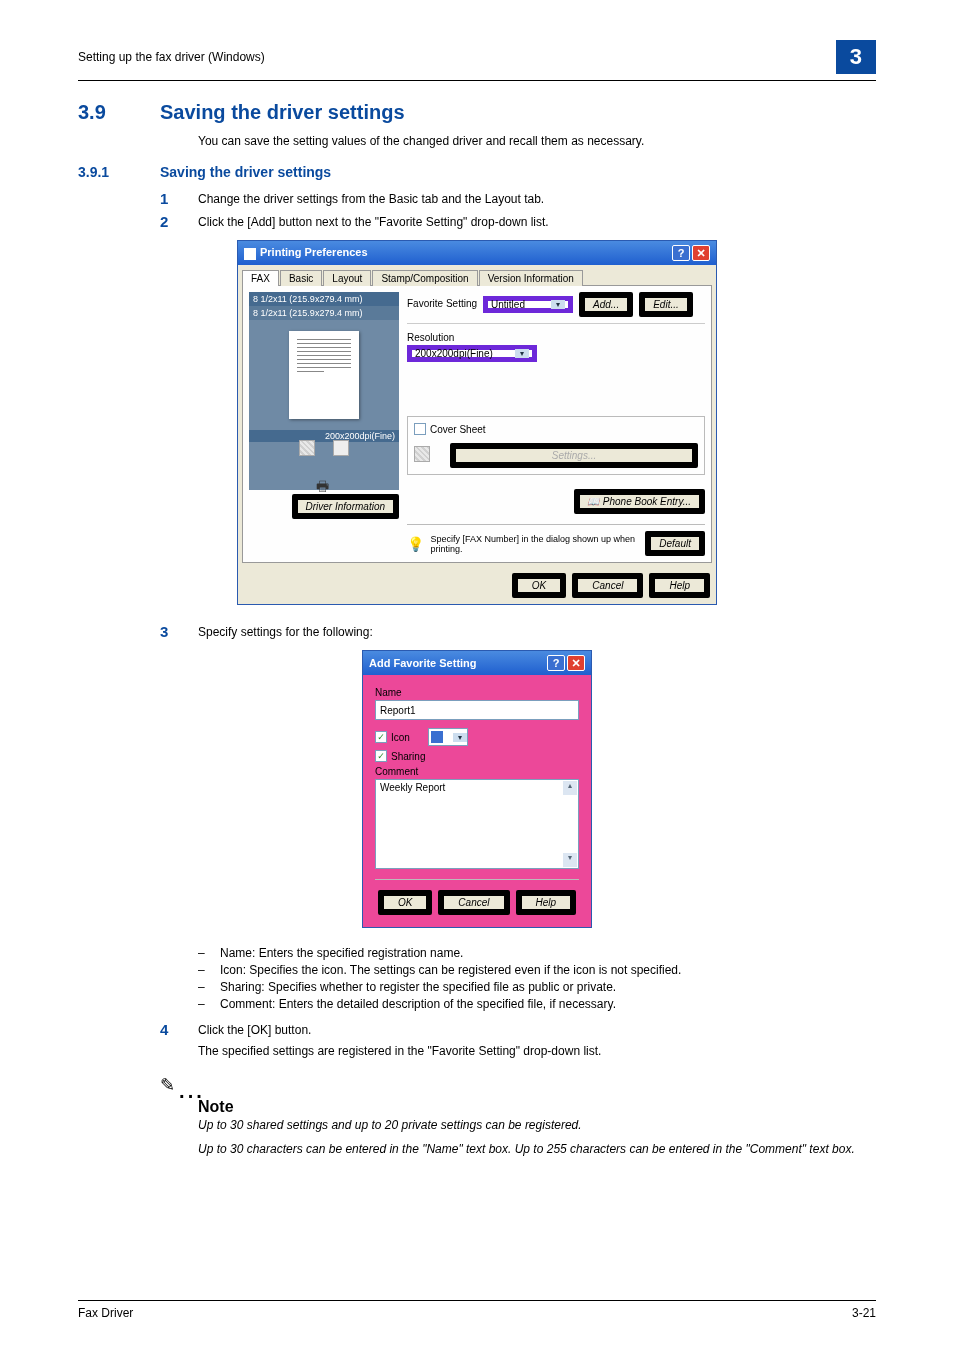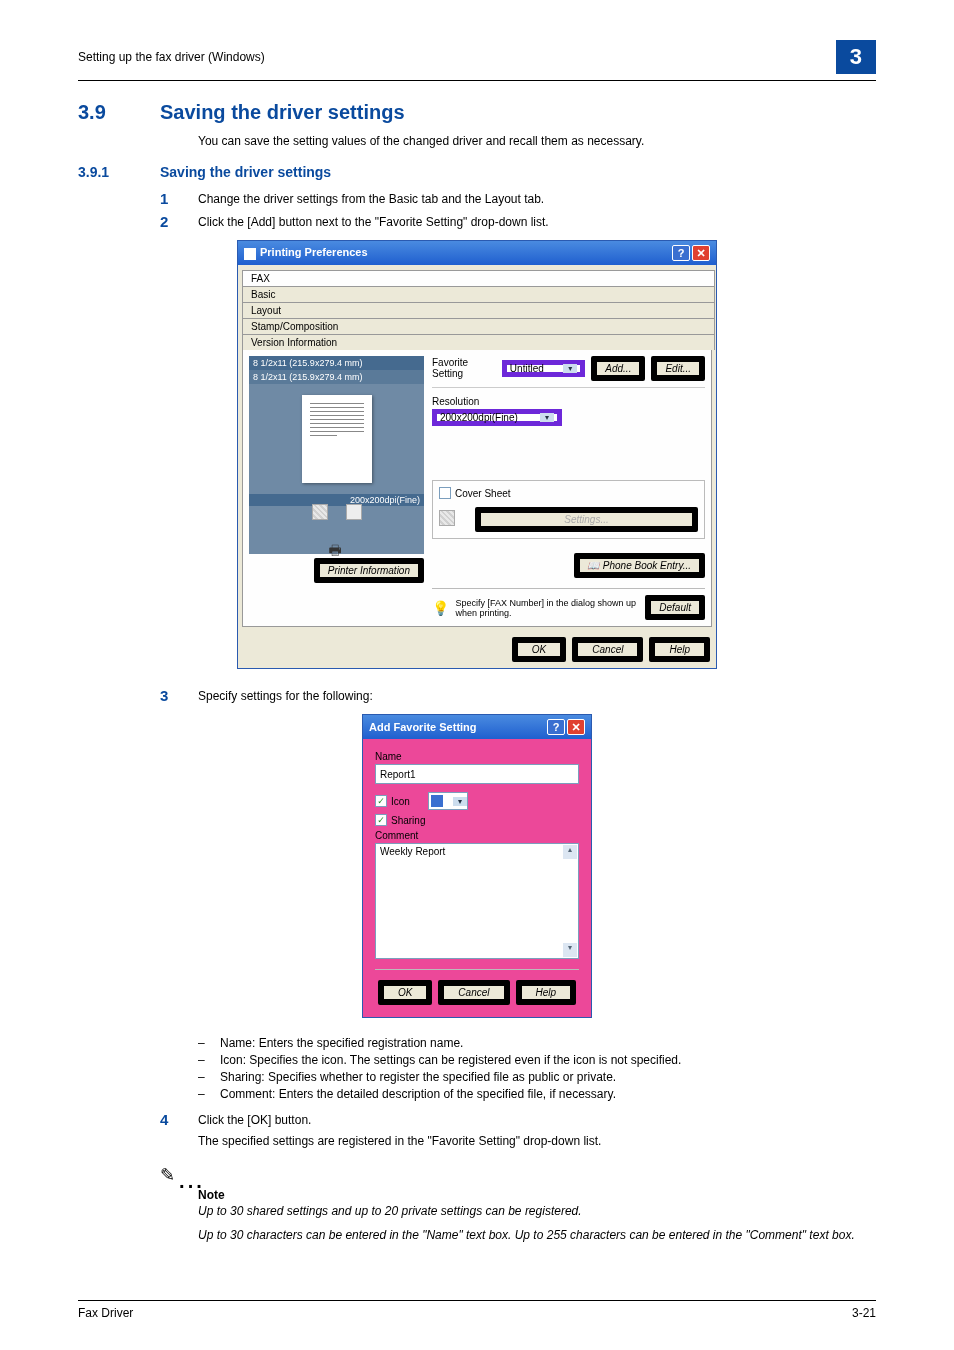--- a/index.html
+++ b/index.html
@@ -40,31 +40,31 @@
       color: #fff; font-weight: bold; font-size: 11px;
       padding: 4px 6px; display: flex; align-items: center; justify-content: space-between;
     }
     .pp-titlebar-icons { display: flex; gap: 2px; }
     .pp-tbicon {
       width: 18px; height: 16px; display: inline-flex; align-items: center; justify-content: center;
       font-size: 11px; border: 1px solid #fff; border-radius: 2px;
     }
     .pp-tbicon.close { background: #e04030; }
     .pp-tbicon.help { background: #3a6fd0; }
-    .pp-tabs { display: flex; background: #ece9d8; padding-top: 4px; padding-left: 4px; flex-direction: column; }
+    .pp-tabs { display: flex; background: #ece9d8; padding-top: 4px; padding-left: 4px; }
     .pp-tab {
       font-size: 10px; padding: 2px 8px; border: 1px solid #999; border-bottom: none;
       background: #ece9d8; margin-right: 1px; position: relative; top: 1px;
     }
     .pp-tab.active { background: #fefefe; z-index: 2; }
     .pp-tabbody {
       border: 1px solid #999; margin: 0 4px 4px 4px; padding: 6px;
       background: #fefefe; display: flex; gap: 8px;
     }
-    .pp-left { width: 175px; }
+    .pp-left { width: 150px; }
     .pp-size {
       background: #456a8f; color: #fff; font-size: 9px; padding: 2px 4px;
     }
     .pp-size.second { background: #5a7a99; }
     .pp-paper {
       height: 110px; background: #6f8aa5; display: flex; align-items: center; justify-content: center;
       position: relative;
     }
     .pp-paper-inner {
       width: 70px; height: 88px; background: #fff; box-shadow: 1px 1px 3px rgba(0,0,0,.4);
@@ -108,33 +108,33 @@
       padding: 2px 4px; height: 20px;
     }
     .afs-check-row { display: flex; align-items: center; gap: 4px; margin-bottom: 4px; font-size: 10px;}
     .afs-check { width: 12px; height: 12px; border: 1px solid #7b9ebd; background: #fff; display: inline-flex; align-items: center; justify-content: center; color: #2a8a2a; font-size: 9px; }
     .afs-iconsel {
       width: 40px; height: 18px; border: 1px solid #7b9ebd; background: #fff;
       display: inline-flex; align-items: center; padding-left: 2px; margin-left: 14px;
     }
     .afs-iconsel .dd-arrow { margin-left: auto; }
     .afs-comment {
-      width: 100%; height: 116px; background: #fff; border: 1px solid #7b9ebd;
+      width: 100%; height: 90px; background: #fff; border: 1px solid #7b9ebd;
       font-size: 10px; padding: 2px 4px; position: relative;
     }
     .afs-bottom { display: flex; justify-content: center; gap: 6px; padding-top: 10px; border-top: 1px solid #bbb; margin-top: 10px; }
     
     .bullet-list { margin-left: 120px; font-size: 12px; margin-top: 8px; margin-bottom: 10px; }
     .bullet-list .item { display: flex; margin-bottom: 3px; }
     .bullet-list .dash { width: 22px; }
     .note-block { margin-left: 82px; margin-top: 12px; }
     .note-icon-row { display:flex; align-items:flex-end; gap:4px; }
     .note-icon { font-size: 18px; }
     .dots { font-size: 20px; font-weight: bold; letter-spacing: 3px; line-height: 10px; }
-    .note-label { font-weight: bold; font-size: 12px; margin: 2px 0 2px 38px; }
+    .note-label { font-weight: bold; font-size: 16px; margin: 2px 0 2px 38px; }
     .note-text { font-style: italic; font-size: 12px; margin: 0 0 10px 38px; }
     .footer {
       position: absolute; bottom: 30px; left: 78px; right: 78px;
       border-top: 1px solid #000; padding-top: 5px;
       display: flex; justify-content: space-between; font-size: 12px;
     }
     .icon-mini { width:16px; height:16px; background:#eee; border:1px solid #aaa; display:inline-block;}
     .hatched { background: repeating-linear-gradient(45deg,#e8e8e8,#e8e8e8 2px,#d0d0d0 2px,#d0d0d0 4px); }
     .cover-flex{display:flex;align-items:center;gap:20px;}
   </style>
@@ -208,21 +208,21 @@
           <div class="pp-mini-icons">
             <div class="pp-mini-icons-row">
               <span class="icon-mini hatched"></span>
               <span class="icon-mini"></span>
             </div>
             <div class="pp-mini-icons-row">
               <span class="icon-mini" style="border:none;background:transparent;font-size:14px;color:#333;">🖶</span>
             </div>
           </div>
           <div class="pp-printer-row">
-            <button class="win-btn">Printer Information</button>
+            <button class="win-btn">Driver Information</button>
           </div>
         </div>
         <div class="pp-right">
           <div class="pp-row" style="gap:6px;">
             <span class="pp-label">Favorite Setting</span>
             <span class="pp-select" style="width:90px;">
               <span>Untitled</span>
                 <span class="dd-arrow">▾</span>
             </span>
             <button class="win-btn">Add...</button>

